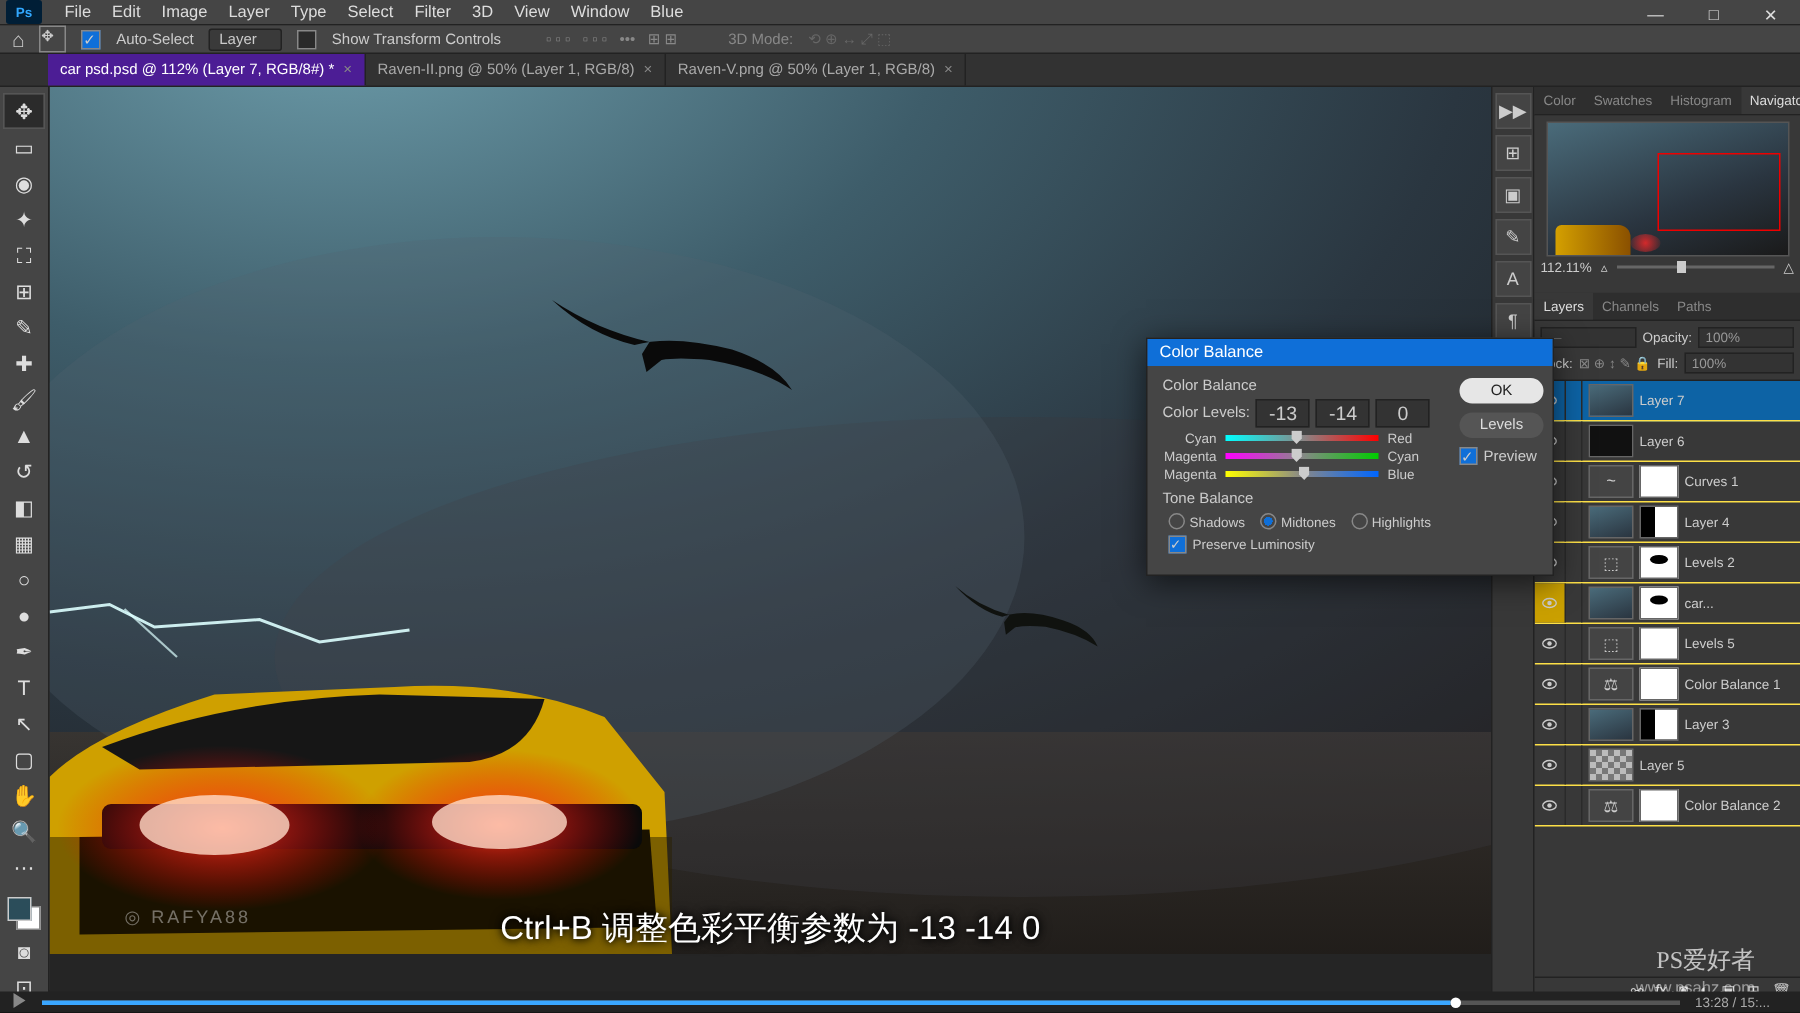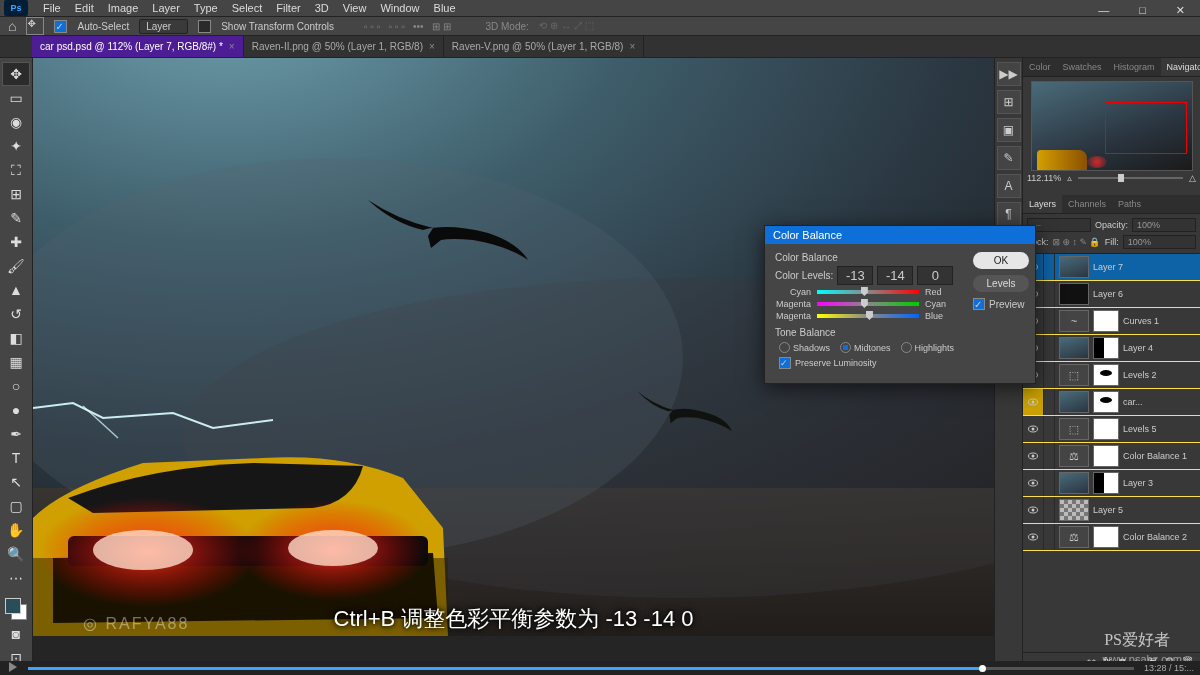--- a/index.html
+++ b/index.html
@@ -84,30 +84,30 @@
 .dialog .tone{display:flex;gap:10px;margin-top:4px;font-size:9px;margin-left:4px}
 .dialog .tone .r{display:flex;align-items:center;gap:3px}
 .dialog .tone .rd{width:9px;height:9px;border-radius:50%;border:1px solid #888}
 .dialog .tone .rd.on{background:radial-gradient(circle,#0f6fd8 45%,transparent 46%)}
 .dialog .plum{display:flex;align-items:center;gap:4px;margin-top:4px;font-size:9px;margin-left:4px}
 .dialog .plum .c{width:10px;height:10px;background:#0f6fd8;border:1px solid #888}
 
 .subtitle{position:absolute;bottom:36px;left:50%;transform:translateX(-50%);color:#fff;font-size:22px;font-family:"Microsoft YaHei",Arial;text-shadow:0 0 4px #000,0 0 8px #000;z-index:5}
 
 .wm1{position:absolute;bottom:24px;right:30px;color:rgba(255,255,255,0.7);font-size:16px;font-family:"Microsoft YaHei";z-index:6}
-.wm2{position:absolute;bottom:10px;right:18px;color:rgba(255,255,255,0.5);font-size:11px;z-index:6}
-.author{position:absolute;bottom:37px;left:50px;color:rgba(255,255,255,0.4);font-size:16px;letter-spacing:2px;z-index:5}
+.wm2{position:absolute;bottom:10px;right:30px;color:rgba(255,255,255,0.5);font-size:11px;z-index:6}
+.author{position:absolute;bottom:52px;left:50px;color:rgba(255,255,255,0.4);font-size:12px;letter-spacing:2px;z-index:5}
 
 .progress{position:absolute;bottom:0;left:0;right:0;height:14px;background:#222;display:flex;align-items:center;z-index:20}
 .progress .play{width:16px;height:16px;margin:0 6px;position:relative}
 .progress .play::after{content:"";position:absolute;left:3px;top:2px;border-left:8px solid #888;border-top:5px solid transparent;border-bottom:5px solid transparent}
 .progress .bar{flex:1;height:3px;background:#555;position:relative;margin-right:10px}
 .progress .bar .fill{height:100%;background:#3aa6ff;width:86%}
 .progress .bar .dot{width:7px;height:7px;background:#fff;border-radius:50%;position:absolute;top:-2px;left:86%}
-.progress .time{font-size:9px;color:#aaa;margin-right:6px}
+.progress .time{font-size:9px;color:#aaa;margin-right:20px}
 </style>
 </head>
 <body>
 
 <div class="ps">
 
   <div class="menubar">
     <div class="logo">Ps</div>
     <span>File</span>
     <span>Edit</span>

